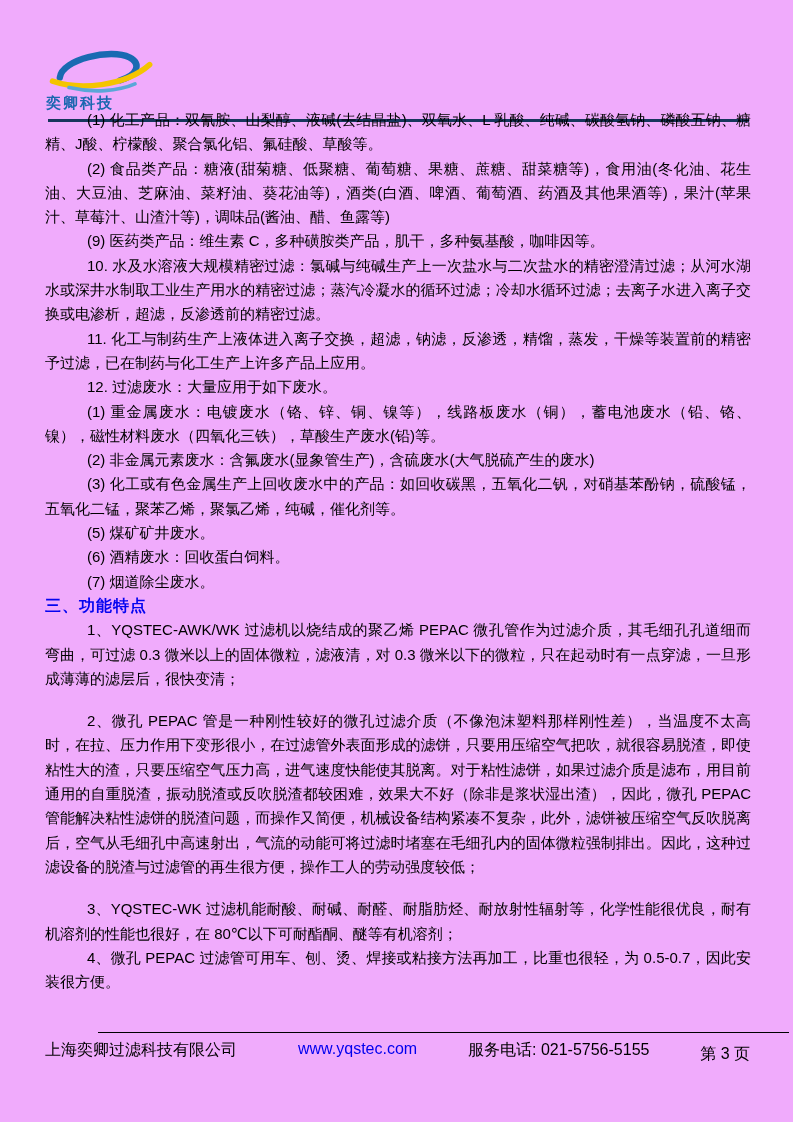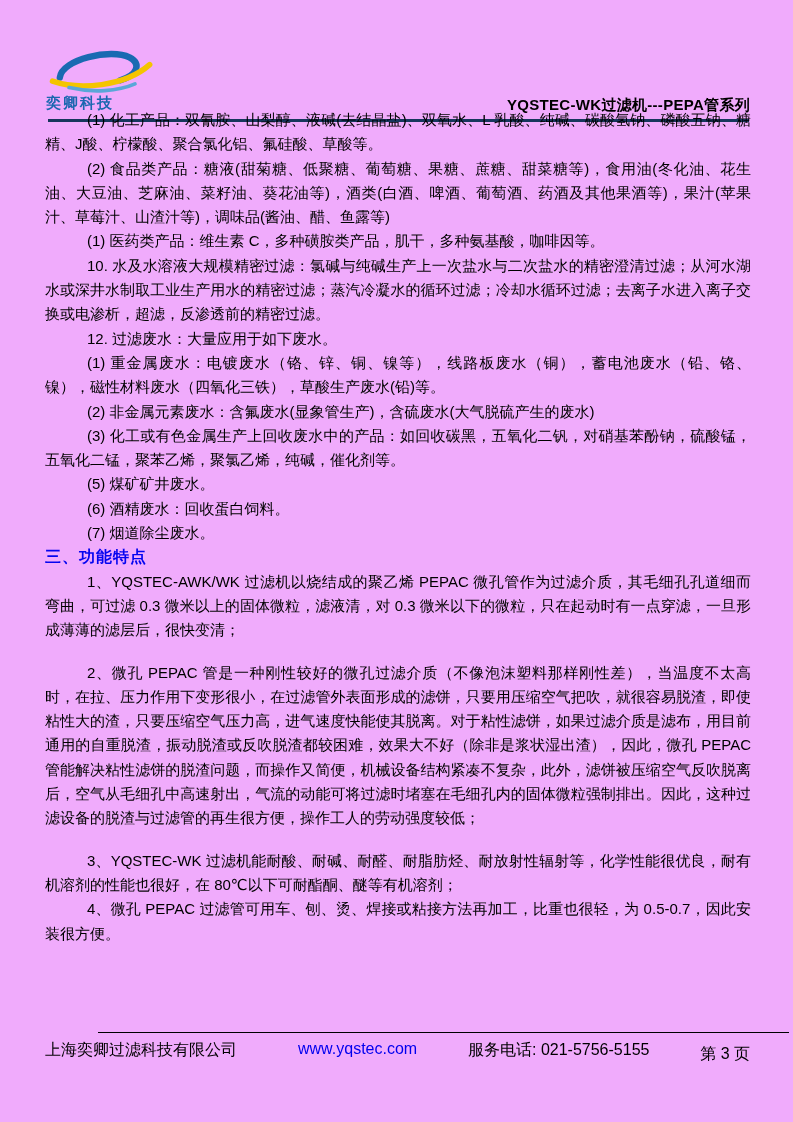--- a/index.html
+++ b/index.html
@@ -57,28 +57,28 @@
 
   <div class="logo-wrap">
     <svg class="logo-svg" viewBox="0 0 120 48">
       <path d="M 14 30 C 16 10, 70 -2, 90 8 C 103 15, 99 27, 80 33" fill="none" stroke="#1a6ab2" stroke-width="7" stroke-linecap="round"></path>
       <path d="M 6 34 C 35 44, 85 40, 112 16" fill="none" stroke="#f4c400" stroke-width="6" stroke-linecap="round"></path>
       <path d="M 24 41 C 50 47, 78 45, 96 37" fill="none" stroke="#5aa7d8" stroke-width="4" stroke-linecap="round"></path>
     </svg>
     <div class="logo-text">奕卿科技</div>
   </div>
 
-  <div class="doc-title">YQSTEC-WK过滤机---PEPA管系列</div>
   <div class="header-rule"></div>
 
   <div class="body-block">
     <p>(1) 化工产品：双氰胺、山梨醇、液碱(去结晶盐)、双氧水、L 乳酸、纯碱、碳酸氢钠、磷酸五钠、糖精、J酸、柠檬酸、聚合氯化铝、氟硅酸、草酸等。</p>
     <p>(2) 食品类产品：糖液(甜菊糖、低聚糖、葡萄糖、果糖、蔗糖、甜菜糖等)，食用油(冬化油、花生油、大豆油、芝麻油、菜籽油、葵花油等)，酒类(白酒、啤酒、葡萄酒、药酒及其他果酒等)，果汁(苹果汁、草莓汁、山渣汁等)，调味品(酱油、醋、鱼露等)</p>
-    <p>(1) 医药类产品：维生素 C，多种磺胺类产品，肌干，多种氨基酸，咖啡因等。</p>
+    <p>(9) 医药类产品：维生素 C，多种磺胺类产品，肌干，多种氨基酸，咖啡因等。</p>
     <p>10. 水及水溶液大规模精密过滤：氯碱与纯碱生产上一次盐水与二次盐水的精密澄清过滤；从河水湖水或深井水制取工业生产用水的精密过滤；蒸汽冷凝水的循环过滤；冷却水循环过滤；去离子水进入离子交换或电渗析，超滤，反渗透前的精密过滤。</p>
+    <p>11. 化工与制药生产上液体进入离子交换，超滤，钠滤，反渗透，精馏，蒸发，干燥等装置前的精密予过滤，已在制药与化工生产上许多产品上应用。</p>
     <p>12. 过滤废水：大量应用于如下废水。</p>
     <p>(1) 重金属废水：电镀废水（铬、锌、铜、镍等），线路板废水（铜），蓄电池废水（铅、铬、镍），磁性材料废水（四氧化三铁），草酸生产废水(铅)等。</p>
     <p>(2) 非金属元素废水：含氟废水(显象管生产)，含硫废水(大气脱硫产生的废水)</p>
     <p>(3) 化工或有色金属生产上回收废水中的产品：如回收碳黑，五氧化二钒，对硝基苯酚钠，硫酸锰，五氧化二锰，聚苯乙烯，聚氯乙烯，纯碱，催化剂等。</p>
     <p>(5) 煤矿矿井废水。</p>
     <p>(6) 酒精废水：回收蛋白饲料。</p>
     <p>(7) 烟道除尘废水。</p>
 
     <p class="section-heading">三、功能特点</p>
 

